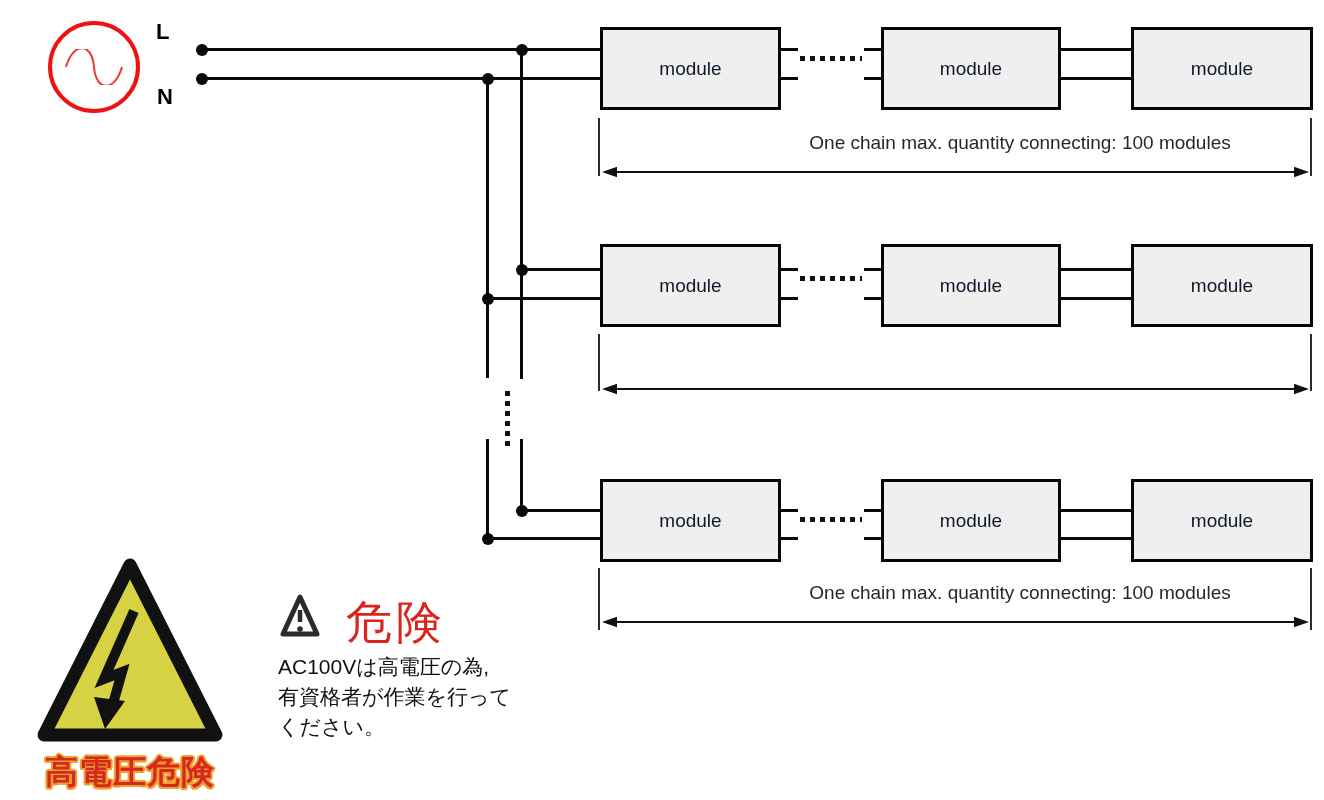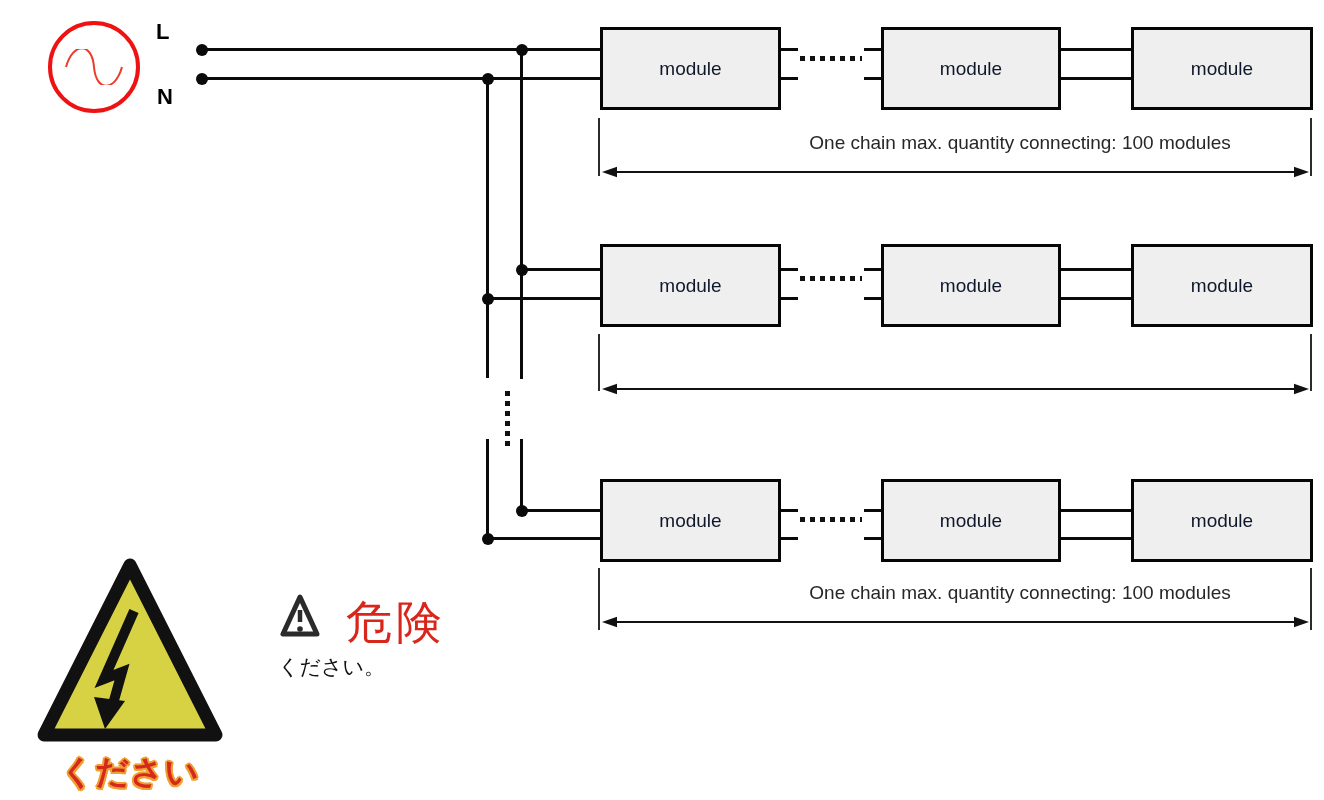--- a/index.html
+++ b/index.html
@@ -142,25 +142,27 @@
     <line x1="18" y1="9" x2="701" y2="9" stroke="#111" stroke-width="1.8"></line>
     <polygon points="6,9 21,3.7 21,14.3" fill="#111"></polygon>
     <polygon points="713,9 698,3.7 698,14.3" fill="#111"></polygon>
   </svg>
 
   <svg style="position:absolute;left:30px;top:553px;" width="200" height="200" viewBox="0 0 200 200">
     <path d="M100,12 L14,182 L186,182 Z" fill="#d6d243" stroke="#111" stroke-width="13" stroke-linejoin="round"></path>
     <polyline points="104,58 74,126 92,119 81,158" fill="none" stroke="#111" stroke-width="10"></polyline>
     <polygon points="64,144 95,148 75,176" fill="#111"></polygon>
   </svg>
-  <div class="sign-caption">ください</div>
+  <div class="sign-caption">高電圧危険</div>
 
   <svg style="position:absolute;left:279px;top:591px;" width="42" height="50" viewBox="0 0 42 50">
     <path d="M21,6 L4,43 L38,43 Z" fill="none" stroke="#2b2b2b" stroke-width="5" stroke-linejoin="round"></path>
     <line x1="21" y1="19" x2="21" y2="31" stroke="#2b2b2b" stroke-width="4.5"></line>
     <circle cx="21" cy="38" r="2.8" fill="#2b2b2b"></circle>
   </svg>
   <div class="danger-heading">危険</div>
   <div class="danger-body">
+    <div>AC100Vは高電圧の為,</div>
+    <div>有資格者が作業を行って</div>
     <div>ください。</div>
   </div>
 
 </div>
 
 </body></html>

